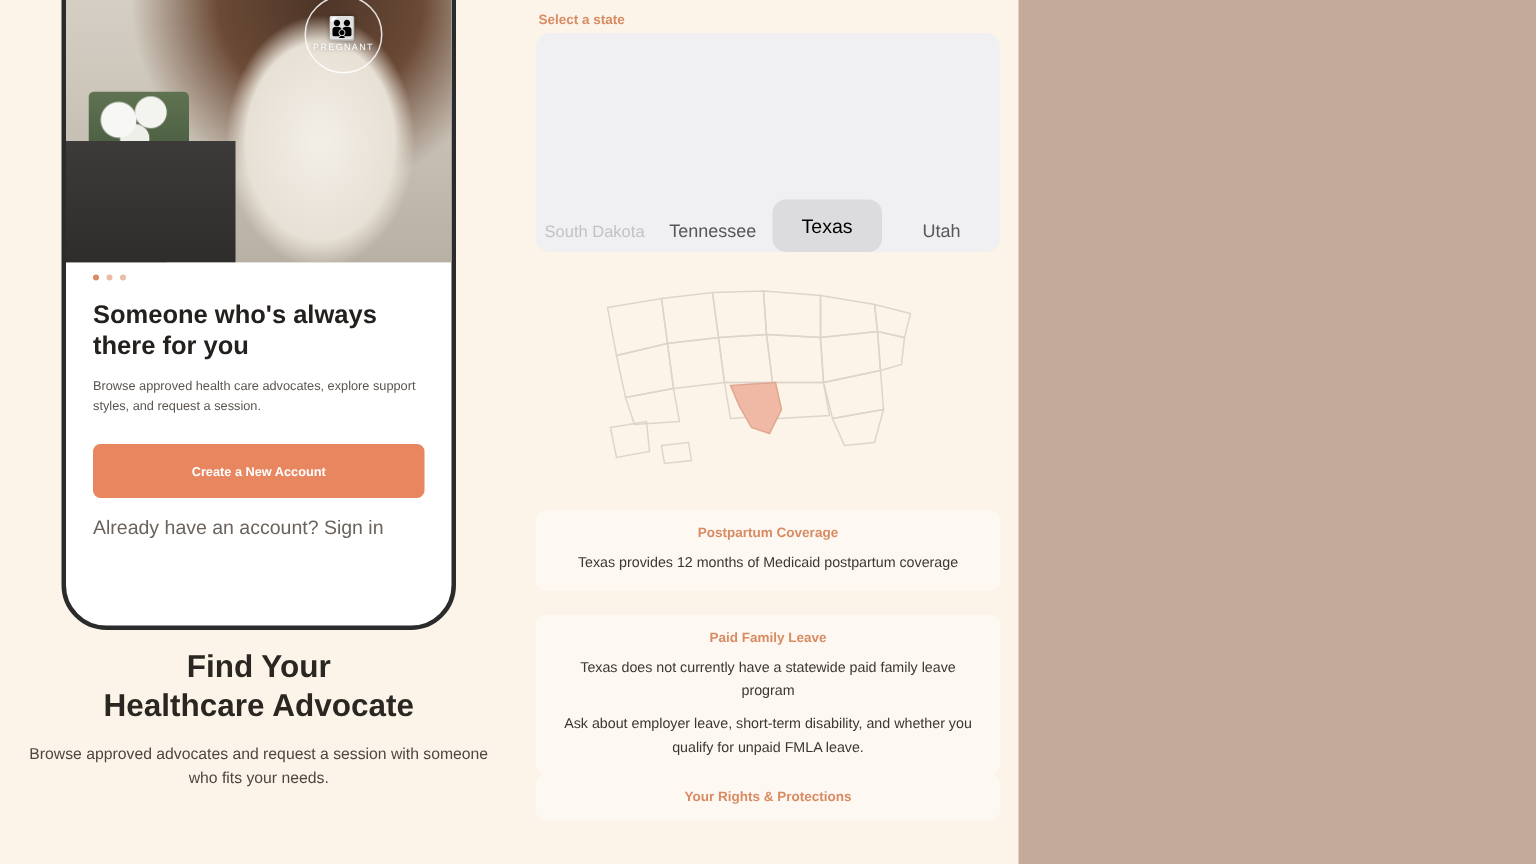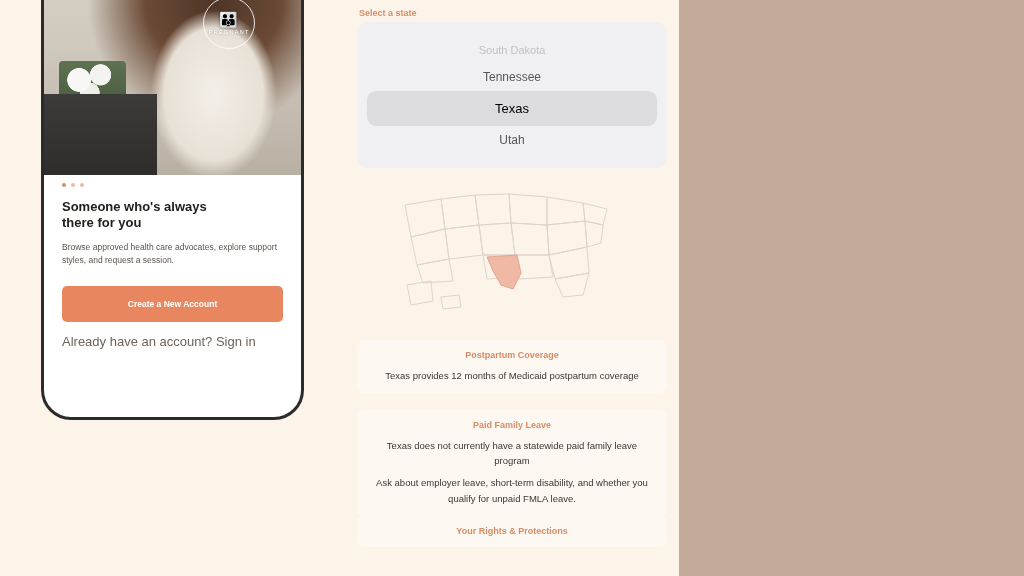--- a/index.html
+++ b/index.html
@@ -79,21 +79,21 @@
   .badge-left { right: 46px; top: 34px; }
   .badge-glyph { font-size: 15px; line-height: 1; margin-bottom: 2px; }
 
   .dots { display: flex; gap: 5px; justify-content: center; align-items: center; }
   .dots span { width: 4px; height: 4px; border-radius: 50%; background: #e8bda6; display:block; }
   .dots span.active { background: #d98b63; }
   .dots-left { margin: 8px 0 0 0; padding-left: 18px; justify-content: flex-start; }
 
   .left-body { padding: 6px 18px 0 18px; }
   .headline {
-    font-size: 13px; font-weight: bold; color: #23201d; line-height: 1.25; margin-top: 6px;
+    font-size: 17px; font-weight: bold; color: #23201d; line-height: 1.25; margin-top: 6px;
   }
   .subcopy { font-size: 8.5px; color: #5b544e; line-height: 1.6; margin-top: 9px; }
   .cta {
     margin-top: 18px;
     background: #e8865f; color: #fff;
     border-radius: 5px; border: none;
     height: 36px; width: 100%;
     font-size: 8.5px; font-weight: bold;
     display:flex; align-items:center; justify-content:center;
     cursor: pointer;
@@ -108,21 +108,21 @@
   .cap-sub { font-size: 10.5px; color: #4e4741; line-height: 1.55; margin-top: 12px; }
 
   
   .select-label {
     position: absolute; left: 14px; top: 8px;
     font-size: 9px; font-weight: bold; color: #d98b63;
   }
   .picker {
     position: absolute; left: 12px; top: 22px; width: 310px; height: 146px;
     background: #f0f0f2; border-radius: 10px;
-    display: flex; flex-direction: column; align-items: center; justify-content: center;
+    display: flex; flex-direction: row; align-items: flex-end; justify-content: center;
     overflow: hidden;
   }
   .picker-row { width: 100%; text-align: center; font-size: 12px; color: #8b8b90; padding: 7px 0; }
   .picker-row.faded { color: #c2c2c6; font-size: 11px; }
   .picker-row.near { color: #56565b; }
   .picker-row.selected {
     background: #dcdcde; color: #000000; font-size: 13px;
     border-radius: 9px; width: 290px; padding: 10px 0;
   }
 
@@ -169,20 +169,27 @@
         <div class="headline">
           <div>Someone who's always</div>
           <div>there for you</div>
         </div>
         <div class="subcopy">Browse approved health care advocates, explore support styles, and request a session.</div>
         <button class="cta">Create a New Account</button>
         <div class="signin">Already have an account? Sign in</div>
       </div>
     </div>
 
+    <div class="caption cap-left">
+      <div class="cap-title">
+        <div>Find Your</div>
+        <div>Healthcare Advocate</div>
+      </div>
+      <div class="cap-sub">Browse approved advocates and request a session with someone who fits your needs.</div>
+    </div>
   </div>
 
   <div class="col-mid">
 
     <div class="select-label">Select a state</div>
 
     <div class="picker">
       <div class="picker-row faded">South Dakota</div>
       <div class="picker-row near">Tennessee</div>
       <div class="picker-row selected">Texas</div>

